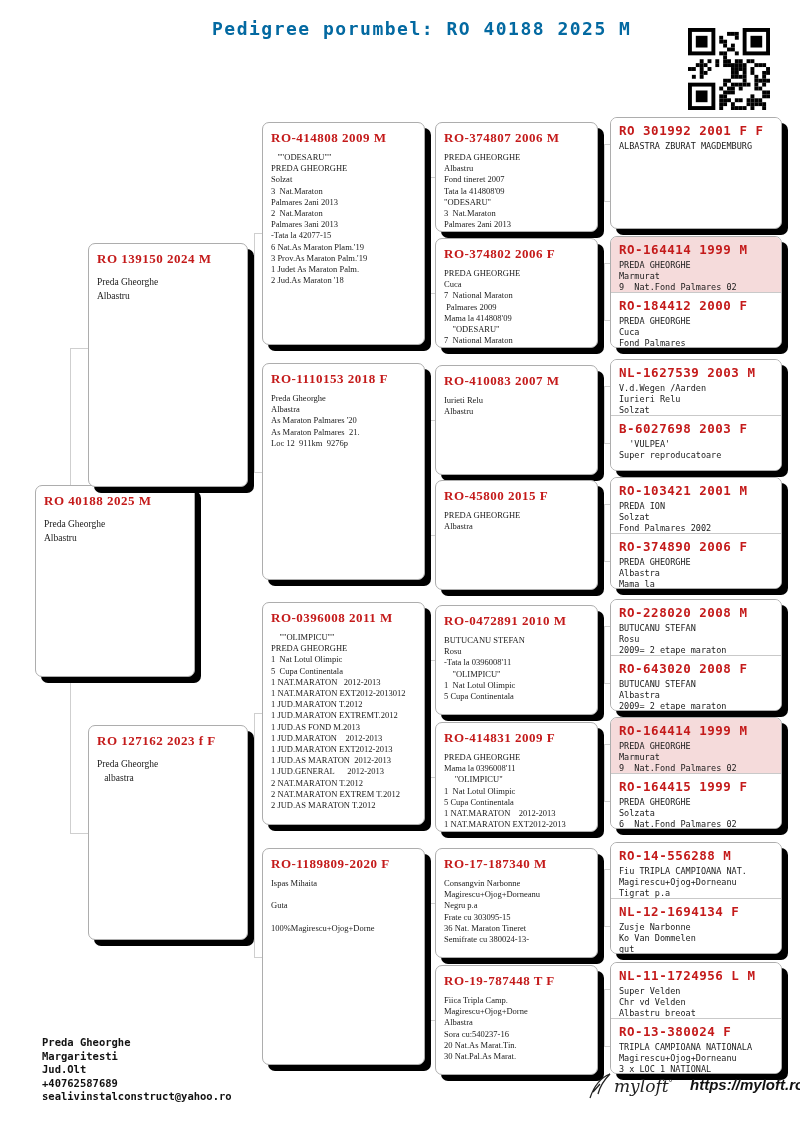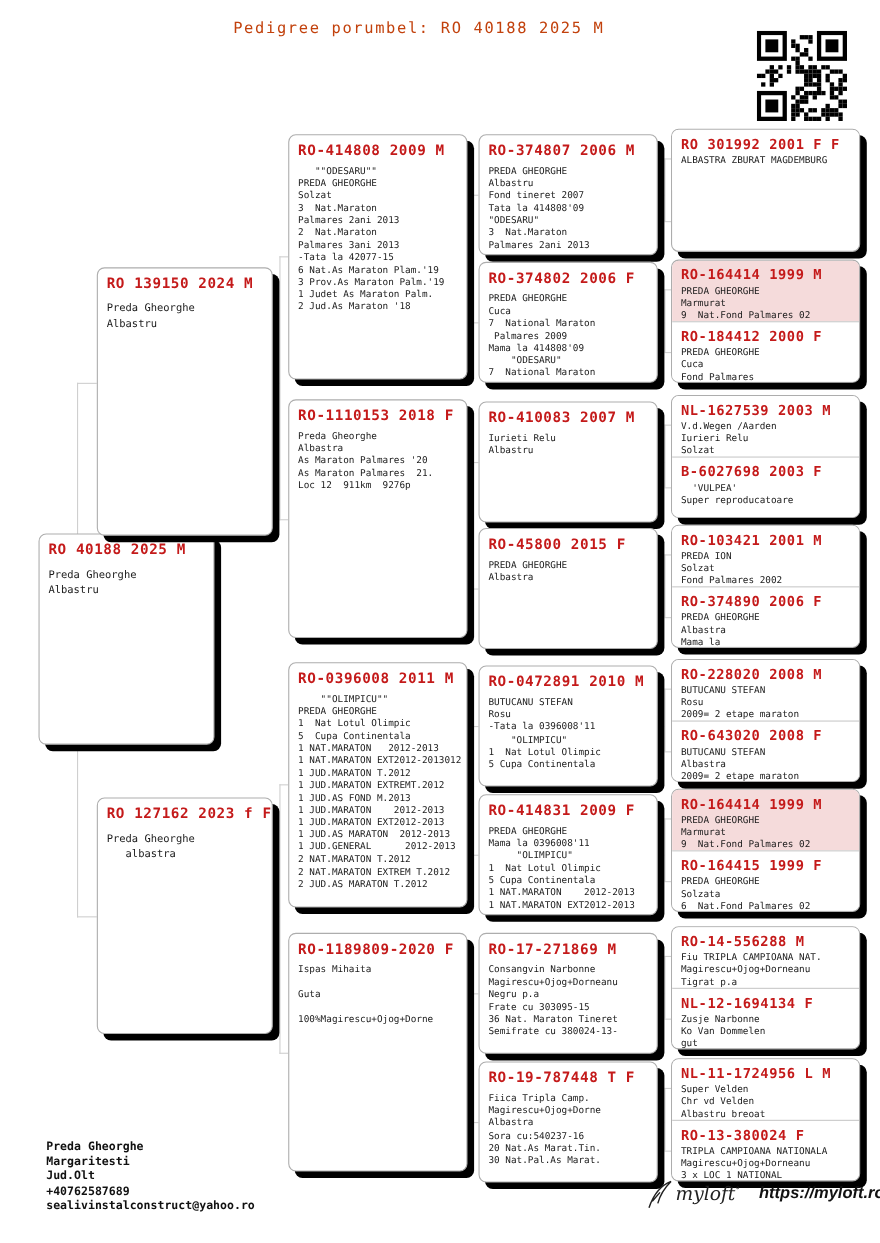--- a/index.html
+++ b/index.html
@@ -1,23 +1,23 @@
 <!DOCTYPE html>
 <html><head>
 <meta charset="utf-8">
 <style>
   html,body{margin:0;padding:0;background:#ffffff;}
   .page{position:relative;width:800px;height:1130px;background:#fff;overflow:hidden;
         font-family:"DejaVu Sans Mono","Liberation Mono",monospace;}
-  .title{position:absolute;left:212px;top:18px;font-size:14px;font-weight:normal;
-         letter-spacing:1.5px;color:#c2410c;white-space:pre;}
+  .title{position:absolute;left:212px;top:18px;font-size:18px;font-weight:bold;
+         letter-spacing:1.5px;color:#0369a1;white-space:pre;}
   .qr{position:absolute;left:688px;top:28px;width:82px;height:82px;}
   .seg{position:absolute;background:#cfcfcf;}
   .pbox{position:absolute;background:#fff;border:1px solid #adadad;border-radius:7px;
-        box-shadow:6px 6px 0 0 #000;padding:7px 8px;overflow:hidden;box-sizing:border-box;}
+        box-shadow:6px 6px 0 0 #000;padding:7px 8px;overflow:hidden;box-sizing:border-box;font-family:Liberation Serif, serif;}
   .pid{color:#c41a1a;font-weight:bold;font-size:13px;letter-spacing:0.5px;white-space:pre;}
   .plines{white-space:pre;color:#1a1a1a;}
   .g1 .pid,.g2 .pid{margin-bottom:8px;}
   .g1 .plines,.g2 .plines{font-size:9.5px;line-height:14px;}
   .g3 .pid,.g4 .pid{margin-bottom:6px;}
   .g3 .plines,.g4 .plines{font-size:8.5px;line-height:11.2px;}
   .group5{position:absolute;background:#fff;border:1px solid #adadad;border-radius:7px;
           box-shadow:6px 6px 0 0 #000;overflow:hidden;box-sizing:border-box;}
   .sub5{position:relative;width:100%;height:55px;padding:5px 8px;box-sizing:border-box;overflow:hidden;background:#fff;}
   .sub5.pink{background:#f5dbdb;}
@@ -338,21 +338,21 @@
         <div class="pid">RO-414831 2009 F</div>
         <div class="plines">PREDA GHEORGHE
 Mama la 0396008'11
      "OLIMPICU"
 1  Nat Lotul Olimpic
 5 Cupa Continentala
 1 NAT.MARATON    2012-2013
 1 NAT.MARATON EXT2012-2013</div>
       </div>
       <div class="pbox g4" style="left: 435px; top: 848px; width: 163px; height: 110px;">
-        <div class="pid">RO-17-271869 M</div>
+        <div class="pid">RO-17-187340 M</div>
         <div class="plines">Consangvin Narbonne
 Magirescu+Ojog+Dorneanu
 Negru p.a
 Frate cu 303095-15
 36 Nat. Maraton Tineret
 Semifrate cu 380024-13-</div>
       </div>
       <div class="pbox g4" style="left: 435px; top: 965px; width: 163px; height: 110px;">
         <div class="pid">RO-19-787448 T F</div>
         <div class="plines">Fiica Tripla Camp.

